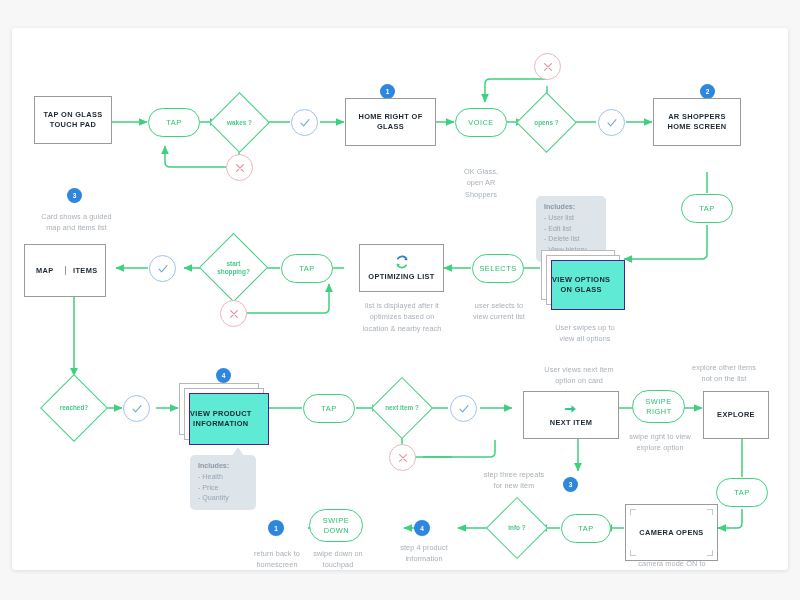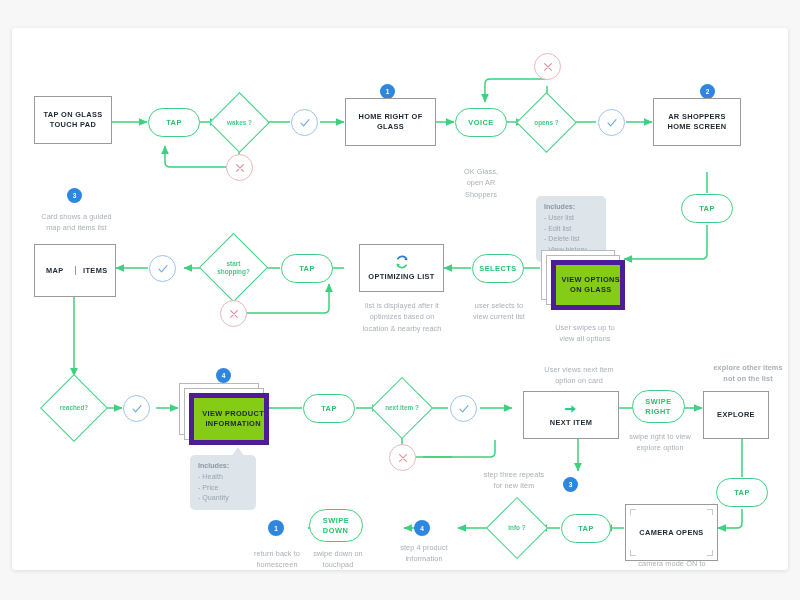--- a/index.html
+++ b/index.html
@@ -35,42 +35,42 @@
     font-size: 7.4px; font-weight: bold; color: #1b2733;
     letter-spacing: 0.35px; line-height: 1.35;
   }
 
   
   .stack { position: absolute; }
   .stack .sheet {
     position: absolute; border: 1px solid #b8b8b8; background:#fff;
   }
   .stack .front {
-    position: absolute; border:5px solid #4c1d95; background:#84cc16;
-    display:flex; align-items:center; justify-content:flex-end; text-align:center;
+    position: absolute; border:1px solid #4c1d95; background:#5eead4;
+    display:flex; align-items:center; justify-content:flex-start; text-align:center;
   }
   .stack .front .lbl {
     font-size: 7.4px; font-weight:bold; color:#1b2733; letter-spacing:0.35px; line-height:1.35;
   }
 
   
   .split { display:flex; border:1px solid #9a9a9a; background:#fff; }
   .split > div {
     flex:1; display:flex; align-items:center; justify-content:center;
     font-size:7.4px; font-weight:bold; color:#1b2733; letter-spacing:0.4px;
   }
   .split > div + div { border-left:1px solid #9a9a9a; }
 
   
   .pill {
     border: 1.6px solid #3ed07f;
     border-radius: 999px;
     background:#fff;
-    display:flex; align-items:center; justify-content:center; text-align:left;
-    color:#29c16e; font-size:7.4px; font-weight:bold; letter-spacing:0.5px; line-height:1.25;
+    display:flex; align-items:center; justify-content:center; text-align:right;
+    color:#29c16e; font-size:7.4px; font-weight:normal; letter-spacing:0.5px; line-height:1.25;
   }
 
   
   .diamond { position:absolute; }
   .diamond .shape {
     position:absolute; left:0; top:0; width:100%; height:100%;
     border:1.6px solid #3ed07f; background:#fff;
     transform: rotate(45deg);
   }
   .diamond .dlbl {
@@ -336,21 +336,21 @@
     </svg>
   </div>
 
   <div class="badge" style="position:absolute; left:55px; top:160px; width:15px; height:15px;">
     <span>3</span>
   </div>
 
   <div class="cap" style="left:12px; top:183px; width:105px; white-space:pre-line;">Card shows a guided
 map and items list</div>
 
-  <div class="node split" style="left:22px; top:216px; width:82px; height:53px;align-items:center;">
+  <div class="node split" style="left:12px; top:216px; width:82px; height:53px;align-items:center;">
     <div>MAP</div>
     <div>ITEMS</div>
   </div>
 
   <div class="diamond" style="left:38px; top:356px; width:48px; height:48px;">
     <div class="shape"></div>
     <div class="dlbl" style="white-space:pre-line;">reached?</div>
   </div>
 
   <div class="node circ yes" style="left:111px; top:367px; width:27px; height:27px;">
@@ -420,21 +420,21 @@
   </div>
 
   <div class="node pill" style="left:620px; top:362px; width:53px; height:33px;">
     <span style="white-space:pre-line;">SWIPE
 RIGHT</span>
   </div>
 
   <div class="cap" style="left:598px; top:403px; width:100px; white-space:pre-line;">swipe right to view
 explore option</div>
 
-  <div class="cap" style="left:688px; top:334px; width:96px; white-space:pre-line;font-weight:bold;">explore other items
+  <div class="cap" style="left:664px; top:334px; width:96px; white-space:pre-line;">explore other items
 not on the list</div>
 
   <div class="node rect" style="left:691px; top:363px; width:66px; height:48px;">
     <div class="lbl" style="white-space:pre-line;">EXPLORE</div>
   </div>
 
   <div class="node pill" style="left:704px; top:450px; width:52px; height:29px;">
     <span style="white-space:pre-line;">TAP</span>
   </div>
 

